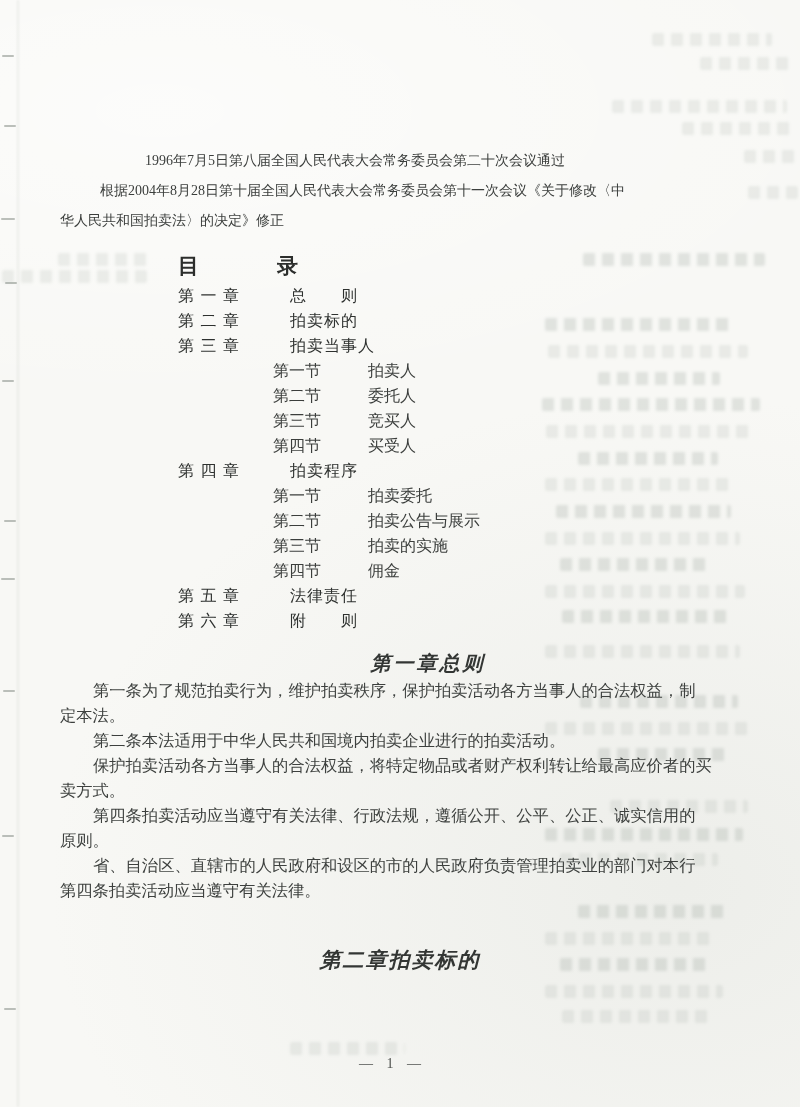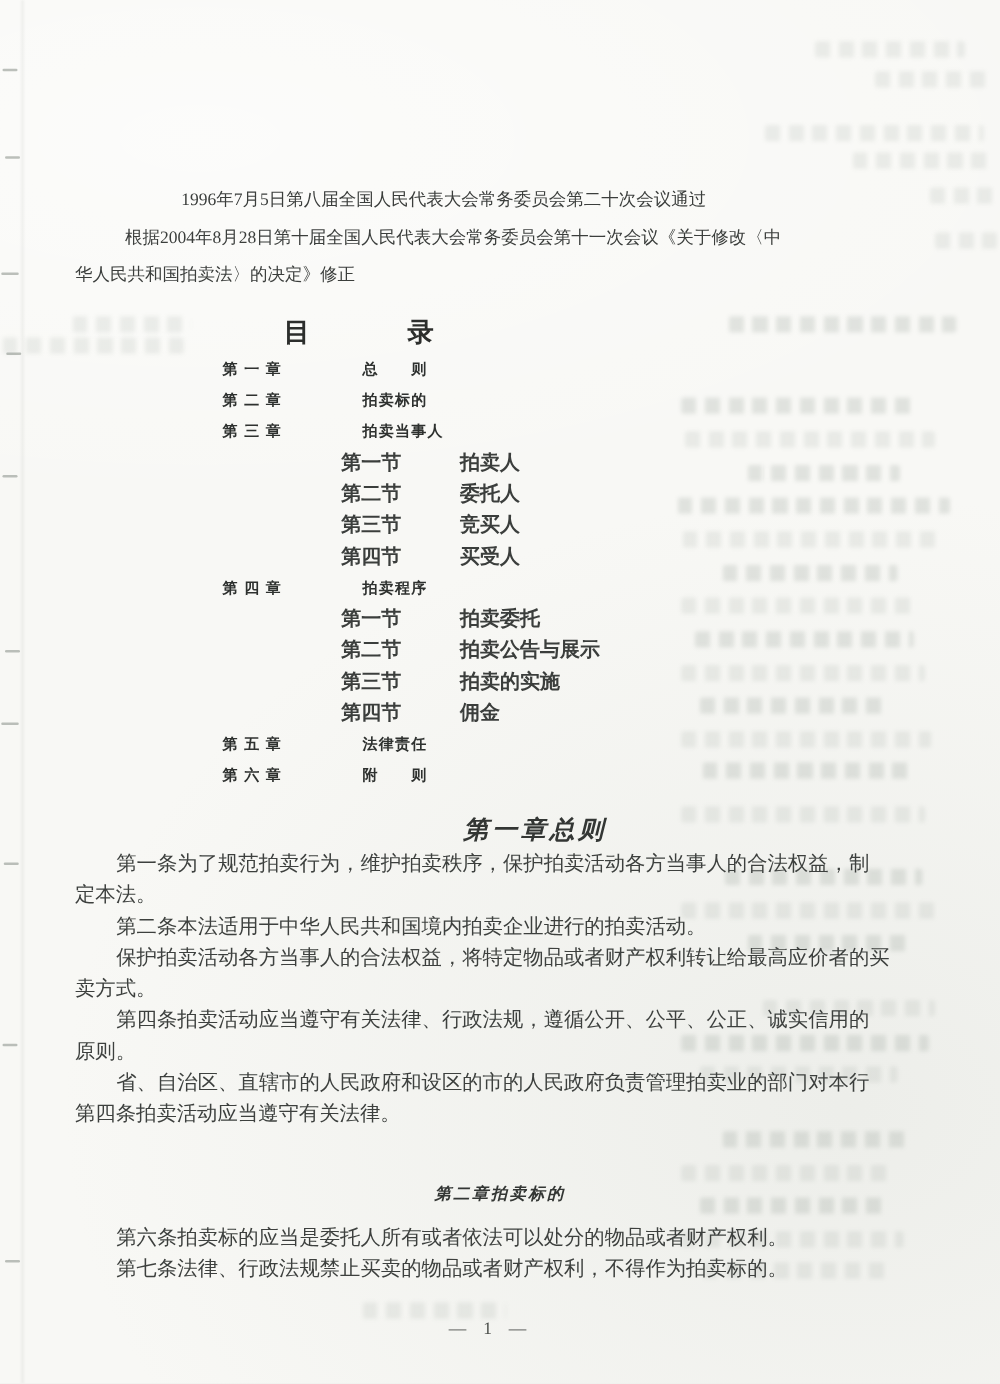--- a/index.html
+++ b/index.html
@@ -37,35 +37,35 @@
     font-size:14px;line-height:30px;color:#41454
 2;}
   .pre-line{white-space:nowrap;}
   .pre-line.l1{margin-left:85px;}
   .pre-line.l2{margin-left:40px;}
 
   .toc{position:absolute;left:178px;top:252px;width:420px;}
   .toc-heading{
     font-family:"Liberation Sans","DejaVu Sans",sans-serif;
     font-weight:700;font-size:21px;letter-spacing:12px;color:#2c2e2c;
-    margin-left:49px;height:31px;
-  }
-  .toc-row{height:25px;line-height:25px;white-space:nowrap;font-weight:bold;}
+    height:31px;
+  }
+  .toc-row{height:25px;line-height:25px;white-space:nowrap;}
   .toc-row.chapter{font-family:"Liberation Sans","DejaVu Sans",sans-serif;
-    font-weight:700;font-size:12px;color:#2e312f;letter-spacing:1px;}
+    font-weight:400;font-size:16px;color:#2e312f;letter-spacing:1px;}
   .toc-row.chapter .toc-label{display:inline-block;width:112px;}
   .toc-row.section{font-size:16px;color:#45494 6;padding-left:95px;}
   .toc-row.section .toc-label{display:inline-block;width:95px;}
 
   .chap-heading{
     position:absolute;left:0;width:800px;margin:0;text-align:center;
     font-style:italic;font-weight:700;color:#333634;
   }
   .chap-heading.h1{top:650px;font-size:20px;letter-spacing:3px;padding-left:28px;}
-  .chap-heading.h2{top:946px;font-size:13px;letter-spacing:2px;}
+  .chap-heading.h2{top:946px;font-size:21px;letter-spacing:2px;}
 
   .body-block{position:absolute;left:60px;width:700px;font-size:16.3px;color:#3d403e;}
   .body-block.b1{top:678px;}
   .body-block.b2{top:977px;}
   .body-block p{margin:0;height:25px;line-height:25px;white-space:nowrap;}
   .body-block p.first{text-indent:33px;}
 
   .page-number{
     position:absolute;left:0;top:1056px;width:785px;text-align:center;
     font-size:14px;letter-spacing:5px;color:#4c4f4c;
@@ -187,20 +187,16 @@
     <p class="first">保护拍卖活动各方当事人的合法权益，将特定物品或者财产权利转让给最高应价者的买</p>
     <p>卖方式。</p>
     <p class="first">第四条拍卖活动应当遵守有关法律、行政法规，遵循公开、公平、公正、诚实信用的</p>
     <p>原则。</p>
     <p class="first">省、自治区、直辖市的人民政府和设区的市的人民政府负责管理拍卖业的部门对本行</p>
     <p>第四条拍卖活动应当遵守有关法律。</p>
   </div>
 
   <h2 class="chap-heading h2">第二章拍卖标的</h2>
 
-  <div class="body-block b2">
-    <p class="first">第六条拍卖标的应当是委托人所有或者依法可以处分的物品或者财产权利。</p>
-    <p class="first">第七条法律、行政法规禁止买卖的物品或者财产权利，不得作为拍卖标的。</p>
-  </div>
 
   <div class="page-number">— 1 —</div>
 
 </div>
 
 </body></html>

